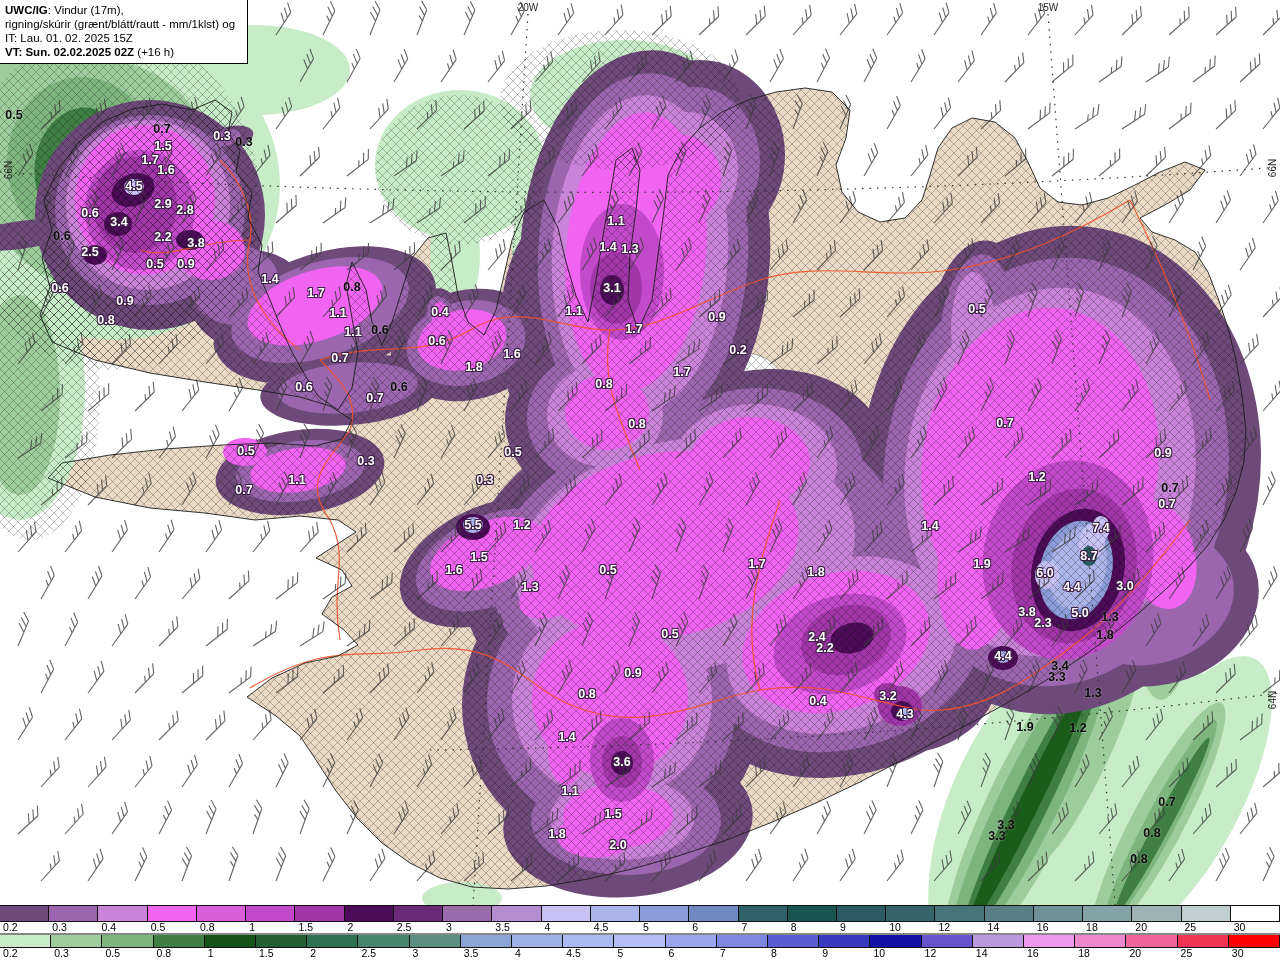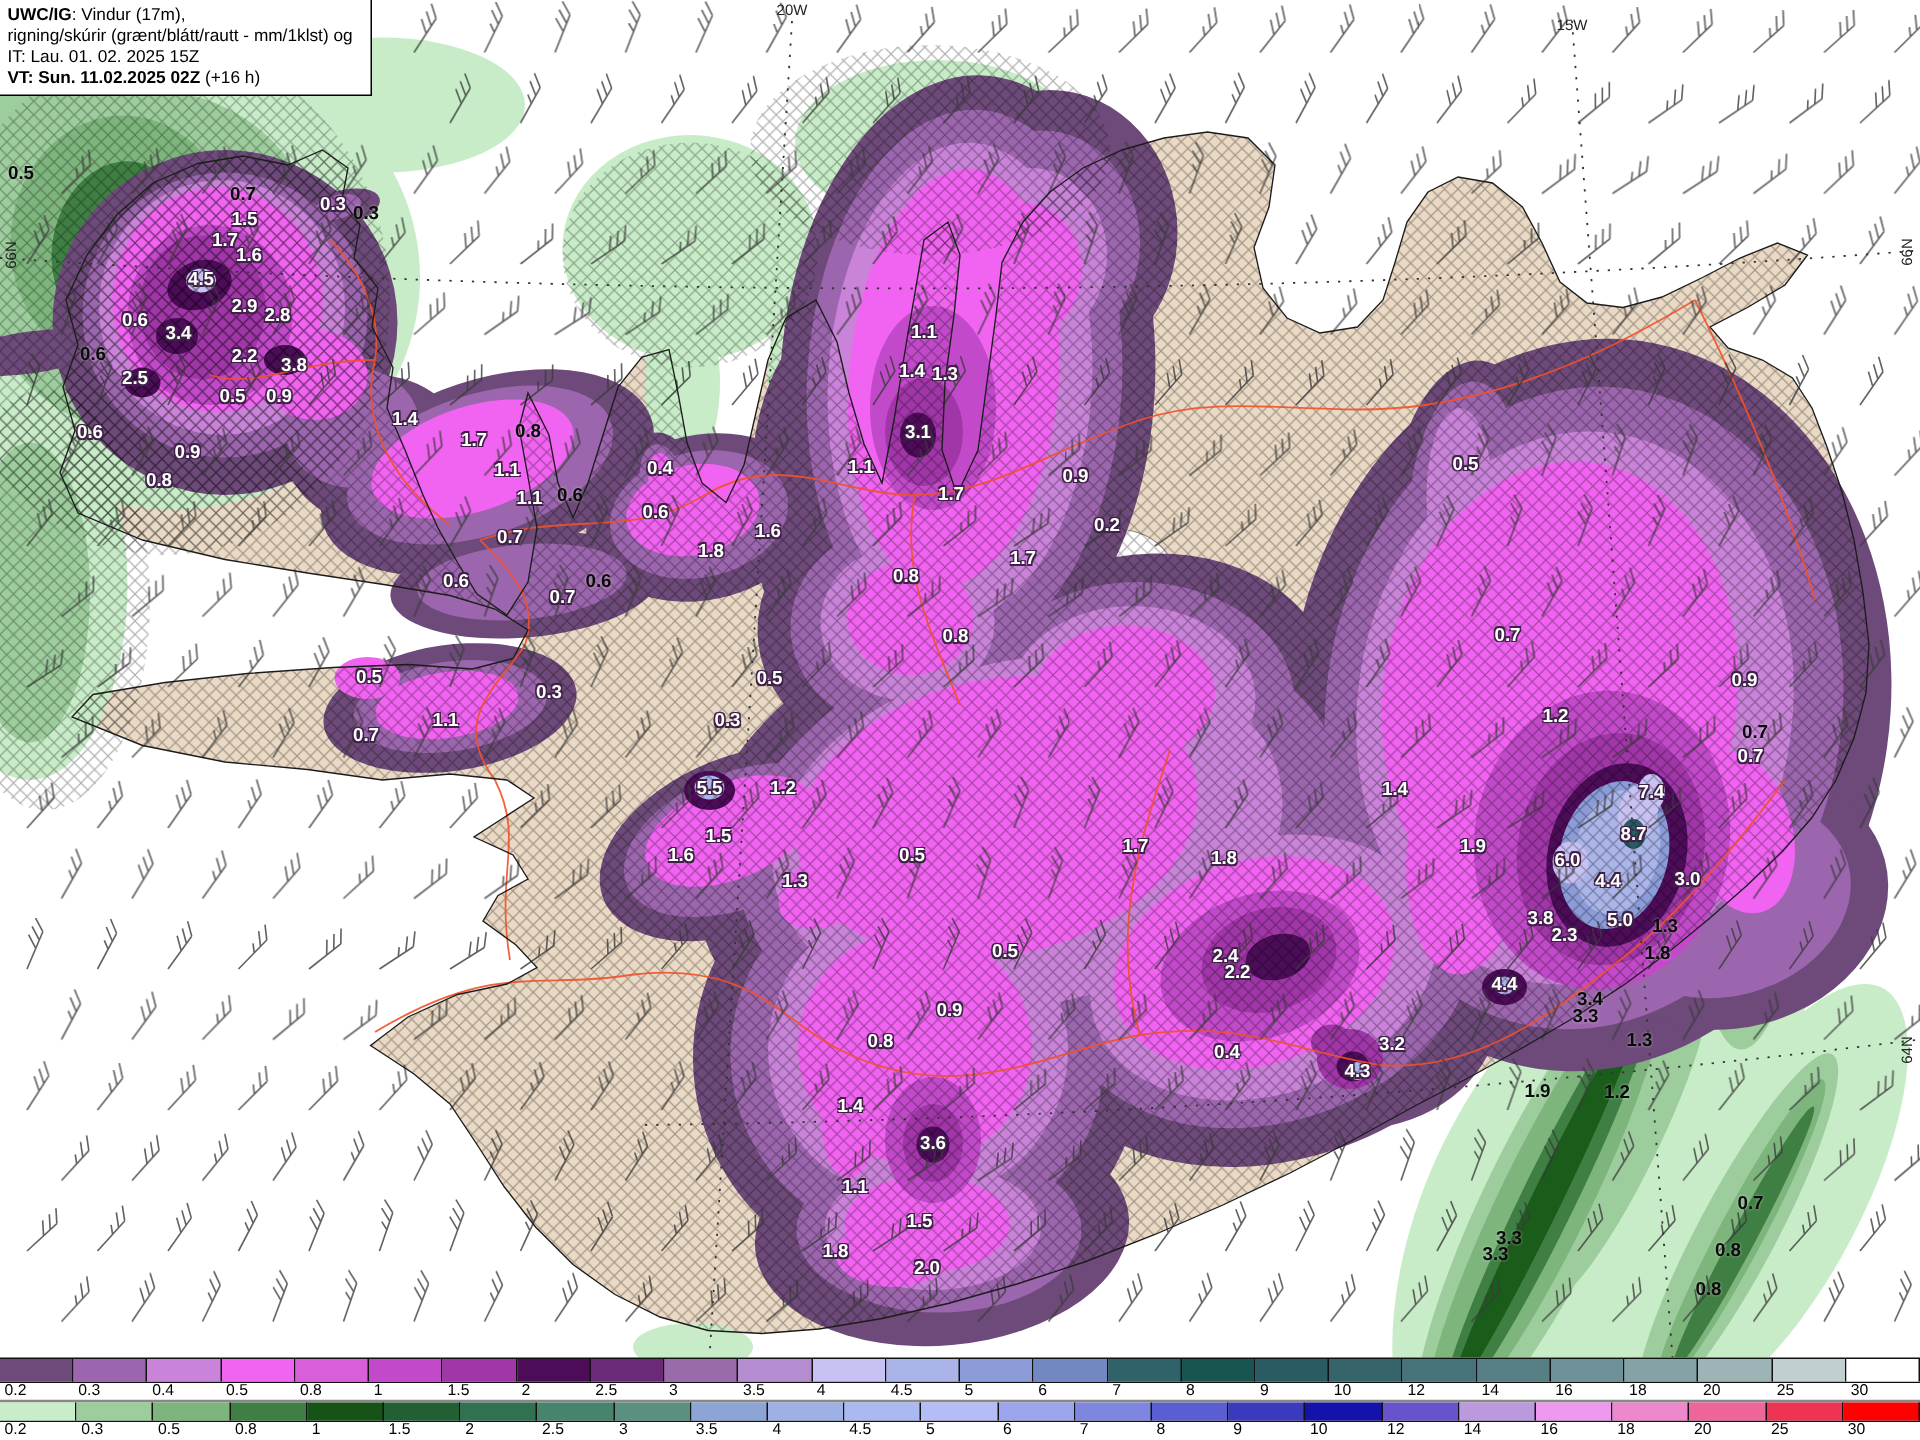--- a/index.html
+++ b/index.html
@@ -895,21 +895,21 @@
         <span class="vlab w" style="left: 608px; top: 570px;">0.5</span>
         <span class="vlab w" style="left: 977px; top: 309px;">0.5</span>
         <span class="vlab w" style="left: 757px; top: 564px;">1.7</span>
         <span class="vlab w" style="left: 816px; top: 572px;">1.8</span>
         <span class="vlab w" style="left: 670px; top: 634px;">0.5</span>
         <span class="vlab w" style="left: 817px; top: 637px;">2.4</span>
         <span class="vlab w" style="left: 825px; top: 648px;">2.2</span>
         <span class="vlab w" style="left: 633px; top: 673px;">0.9</span>
         <span class="vlab w" style="left: 587px; top: 694px;">0.8</span>
         <span class="vlab w" style="left: 818px; top: 701px;">0.4</span>
-        <span class="vlab w" style="left: 928px; top: 696px; text-align: center;">3.2</span>
+        <span class="vlab w" style="left: 888px; top: 696px; text-align: center;">3.2</span>
         <span class="vlab w" style="left: 905px; top: 714px;">4.3</span>
         <span class="vlab w" style="left: 567px; top: 737px;">1.4</span>
         <span class="vlab w" style="left: 622px; top: 762px;">3.6</span>
         <span class="vlab w" style="left: 570px; top: 791px;">1.1</span>
         <span class="vlab w" style="left: 613px; top: 814px;">1.5</span>
         <span class="vlab w" style="left: 557px; top: 834px;">1.8</span>
         <span class="vlab w" style="left: 618px; top: 845px;">2.0</span>
         <span class="vlab w" style="left: 1005px; top: 423px;">0.7</span>
         <span class="vlab w" style="left: 1037px; top: 477px;">1.2</span>
         <span class="vlab w" style="left: 930px; top: 526px;">1.4</span>
@@ -935,31 +935,31 @@
         <span class="vlab k" style="left: 1078px; top: 728px;">1.2</span>
         <span class="vlab k" style="left: 1006px; top: 825px;">3.3</span>
         <span class="vlab k" style="left: 997px; top: 836px;">3.3</span>
         <span class="vlab k" style="left: 1167px; top: 802px;">0.7</span>
         <span class="vlab k" style="left: 1152px; top: 833px;">0.8</span>
         <span class="vlab k" style="left: 1139px; top: 859px;">0.8</span>
       </div>
 
     <div id="gratlabels">
         <span class="gl-t" style="left: 528px; top: 2px;">20W</span>
-        <span class="gl-t" style="left: 1048px; top: 12px;">15W</span>
+        <span class="gl-t" style="left: 1048px; top: 2px;">15W</span>
         <span class="gl-l" style="left: 8px; top: 170px;">66N</span>
         <span class="gl-r" style="left: 1272px; top: 168px;">66N</span>
         <span class="gl-r" style="left: 1272px; top: 700px;">64N</span>
       </div>
 
     <div id="titlebox">
       <div><b>UWC/IG</b><span>: Vindur (17m),</span></div>
       <div>rigning/skúrir (grænt/blátt/rautt - mm/1klst) og</div>
       <div>IT: Lau. 01. 02. 2025 15Z</div>
-      <div><b>VT: Sun. 11.02.2025 02Z</b><span> (+16 h)</span></div>
+      <div><b>VT: Sun. 02.02.2025 02Z</b><span> (+16 h)</span></div>
     </div>
   </div>
 
   <div id="legend">
     <div id="sleet-bar" class="bar">
         <div class="cell" style="background: rgb(109, 74, 121);"></div>
         <div class="cell" style="background: rgb(156, 102, 174);"></div>
         <div class="cell" style="background: rgb(201, 131, 217);"></div>
         <div class="cell" style="background: rgb(241, 99, 241);"></div>
         <div class="cell" style="background: rgb(217, 94, 217);"></div>

